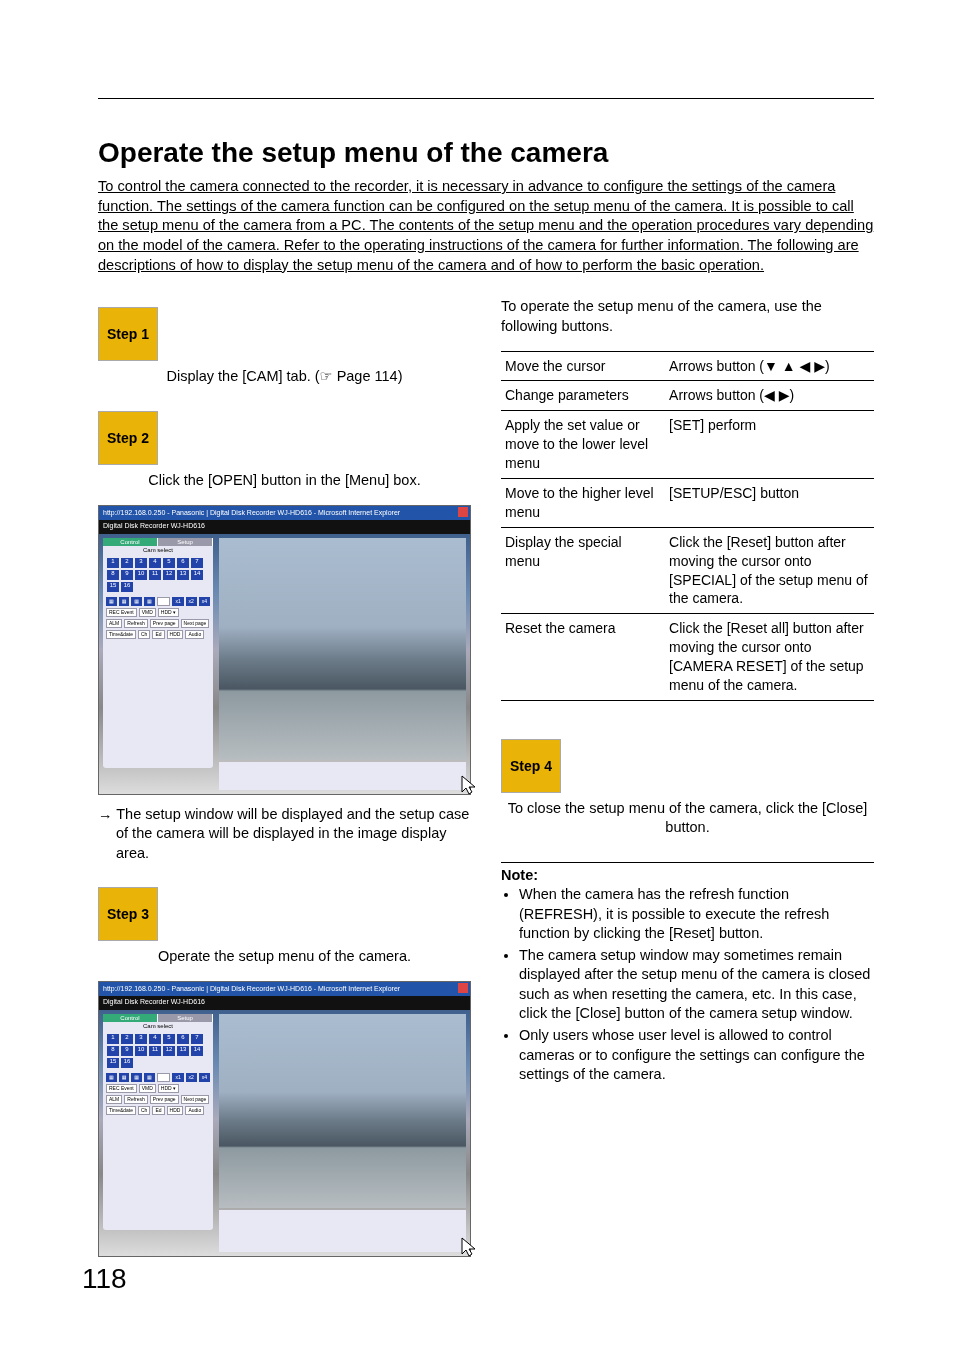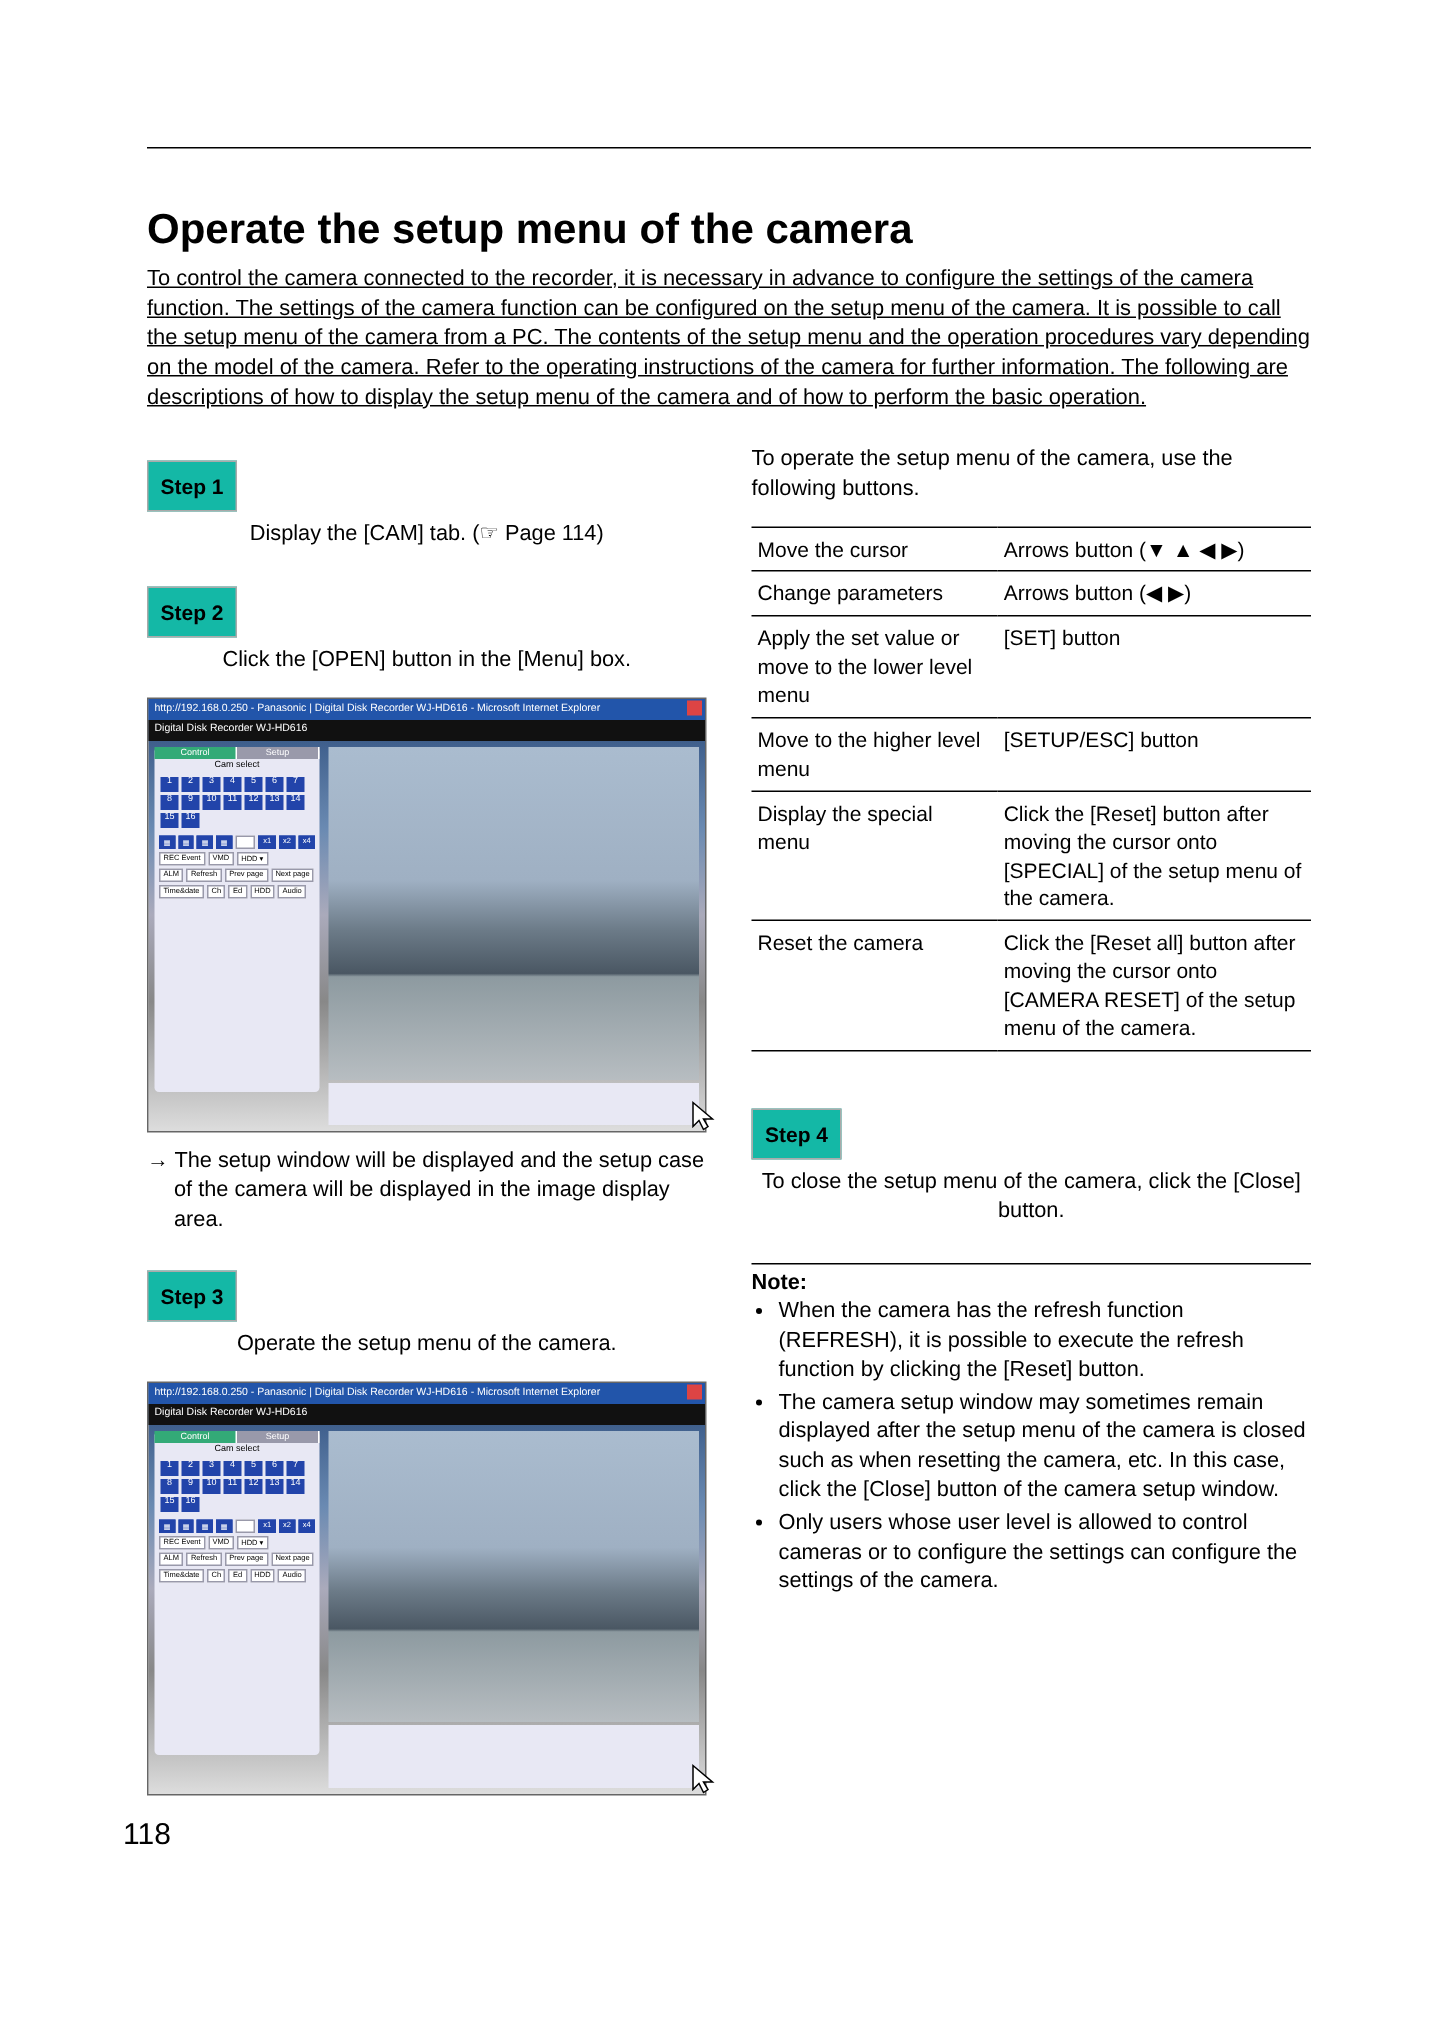--- a/index.html
+++ b/index.html
@@ -33,23 +33,23 @@
   .columns {
     display: flex;
     gap: 30px;
   }
   .col {
     flex: 1;
     min-width: 0;
   }
   .step-label {
     display: inline-block;
-    background: #14b8a6;
+    background: #eab308;
     border: 1px solid #aaa;
-    padding: 8px 8px;
+    padding: 18px 8px;
     font-size: 14px;
     font-weight: bold;
     margin: 10px 0 6px 0;
   }
   .step-body {
     font-size: 14.5px;
     line-height: 1.35;
     margin-bottom: 14px;
     text-align: center;
   }
@@ -183,21 +183,21 @@
     line-height: 1.35;
   }
   ul.notes li {
     margin-bottom: 2px;
     list-style-type: disc;
   }
   .page-num {
     position: absolute;
     left: 82px;
     bottom: 8px;
-    font-size: 20px;
+    font-size: 28px;
   }
 </style>
 </head>
 <body>
 
 <div class="page">
   <div class="top-line"></div>
   <h1>Operate the setup menu of the camera</h1>
   <div class="intro">To control the camera connected to the recorder, it is necessary in advance to configure the settings of the camera function. The settings of the camera function can be configured on the setup menu of the camera. It is possible to call the setup menu of the camera from a PC. The contents of the setup menu and the operation procedures vary depending on the model of the camera. Refer to the operating instructions of the camera for further information. The following are descriptions of how to display the setup menu of the camera and of how to perform the basic operation.</div>
 
@@ -362,21 +362,21 @@
             <tr>
               <td>Move the cursor</td>
               <td>Arrows button (▼ ▲  ◀ ▶)</td>
             </tr>
             <tr>
               <td>Change parameters</td>
               <td>Arrows button (◀ ▶)</td>
             </tr>
             <tr>
               <td>Apply the set value or move to the lower level menu</td>
-              <td>[SET] button</td>
+              <td>[SET] perform</td>
             </tr>
             <tr>
               <td>Move to the higher level menu</td>
               <td>[SETUP/ESC] button</td>
             </tr>
             <tr>
               <td>Display the special menu</td>
               <td>Click the [Reset] button after moving the cursor onto [SPECIAL] of the setup menu of the camera.</td>
             </tr>
             <tr>

